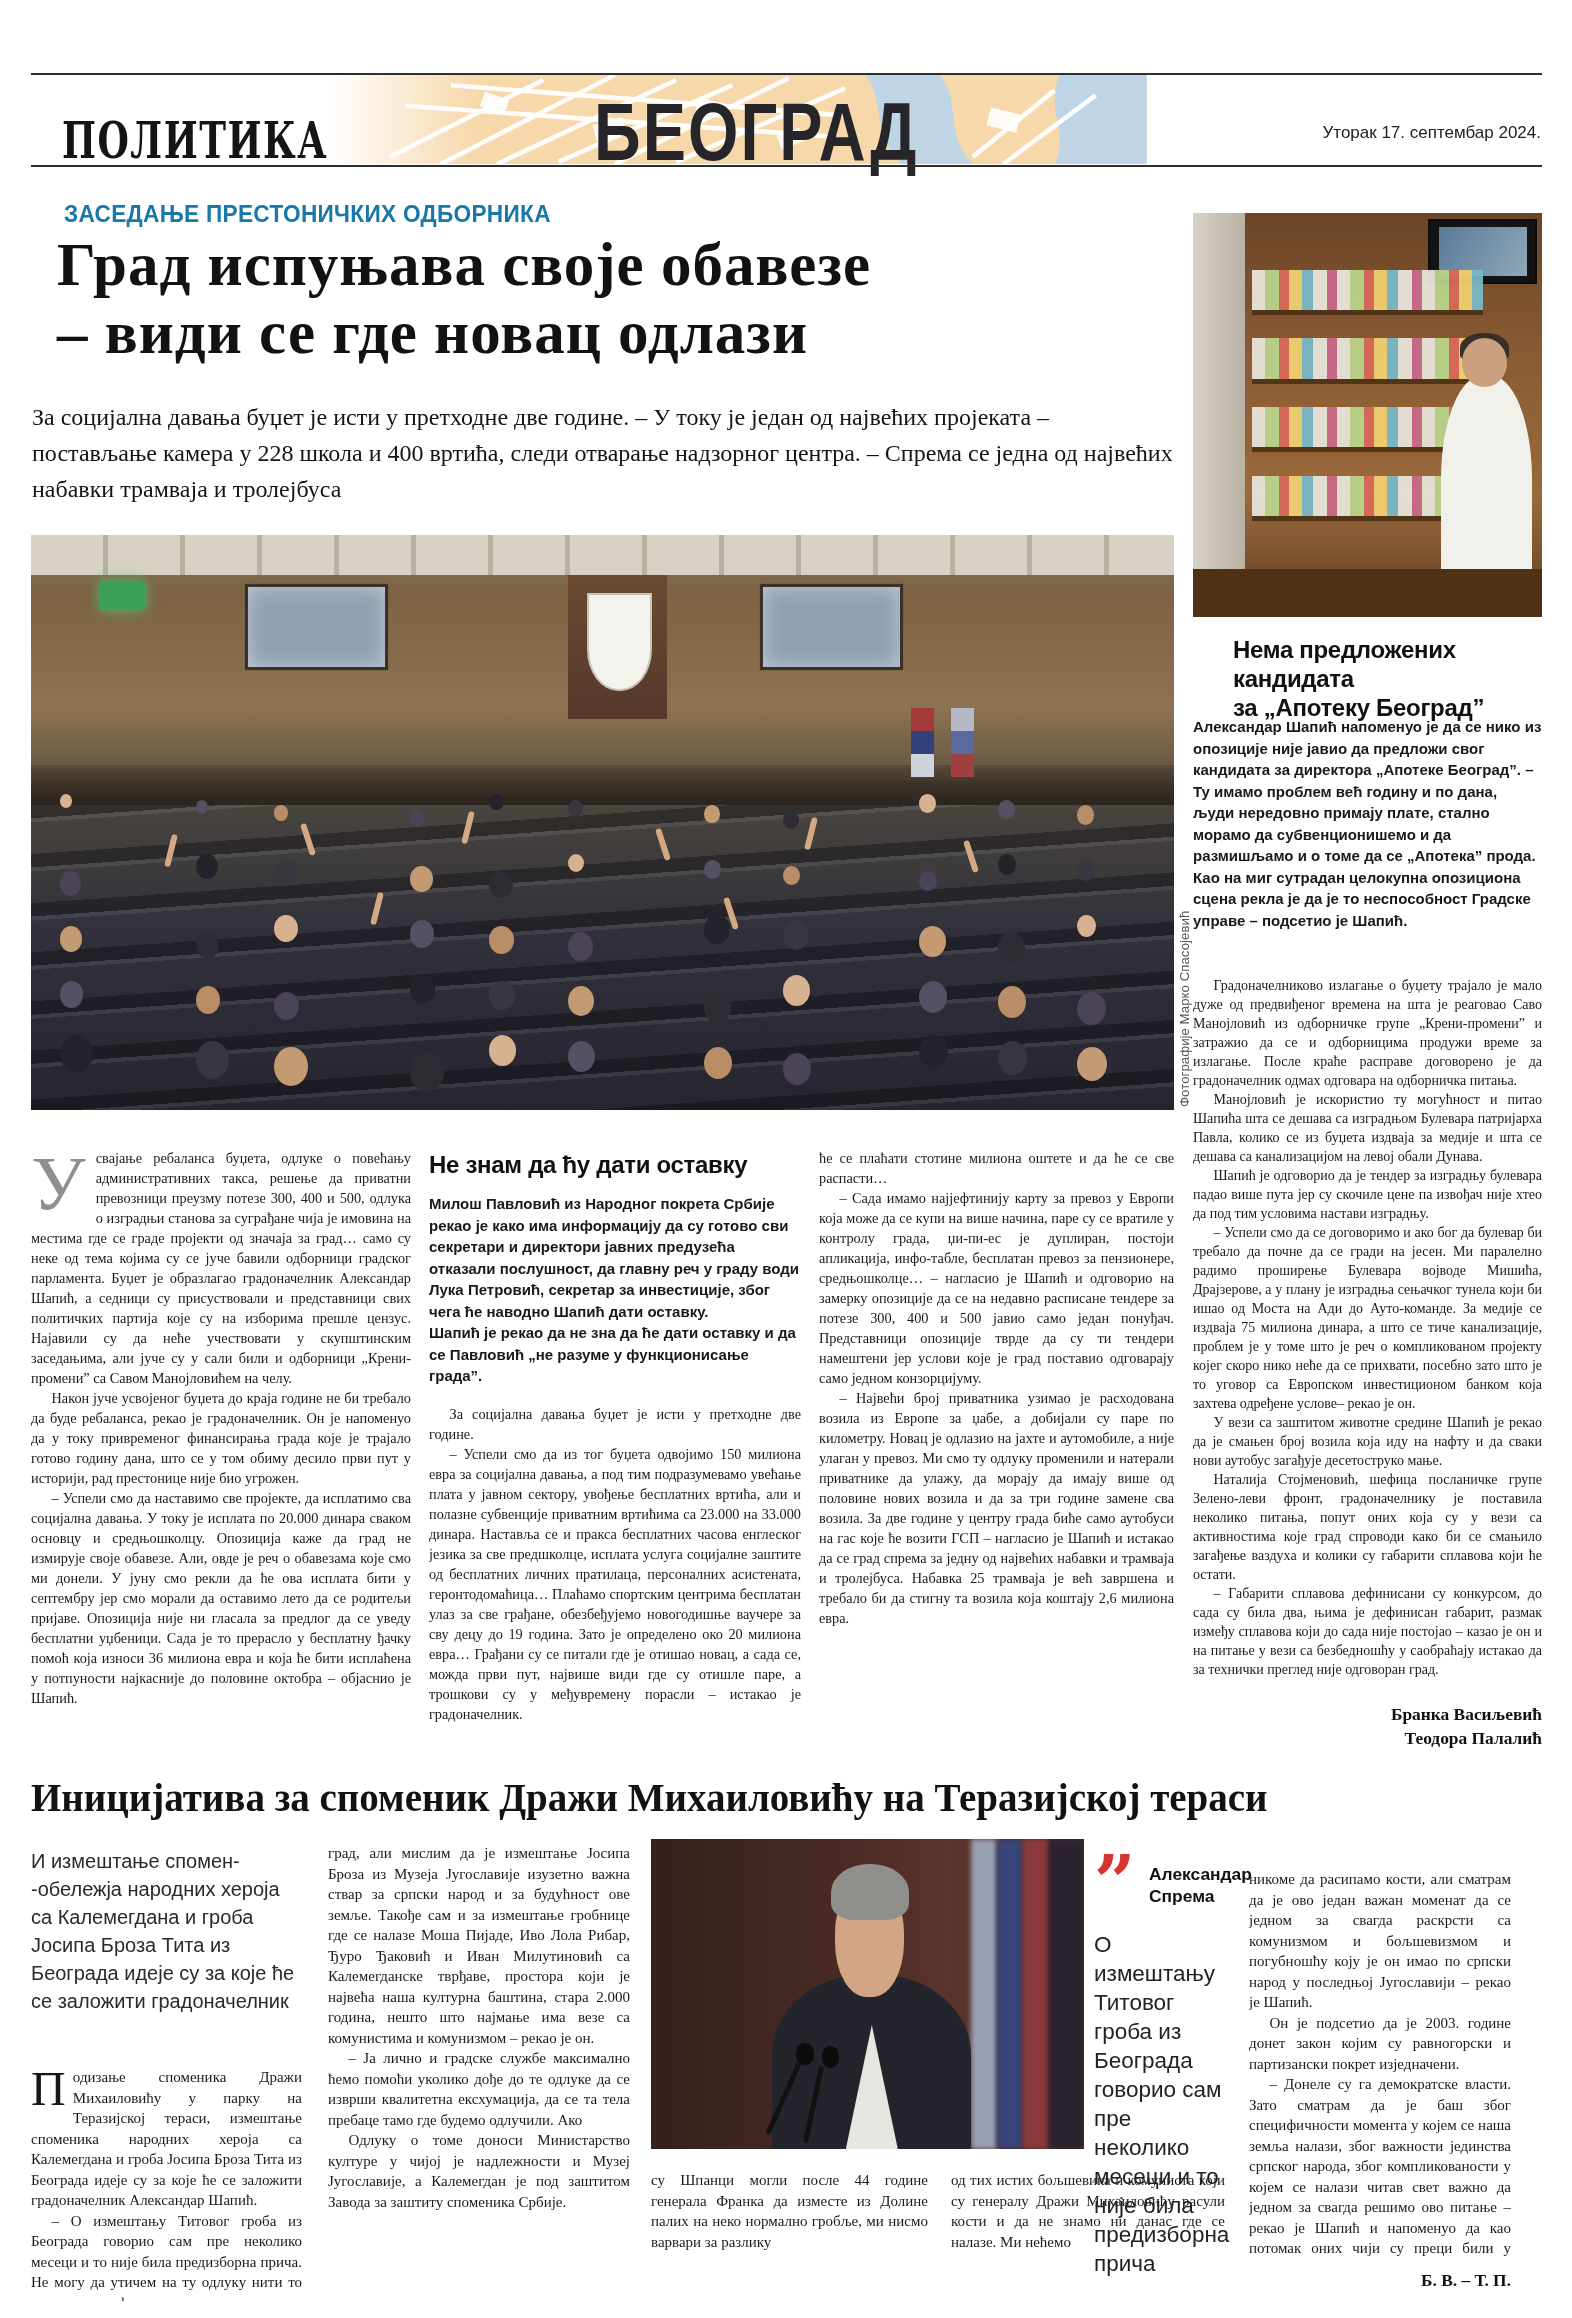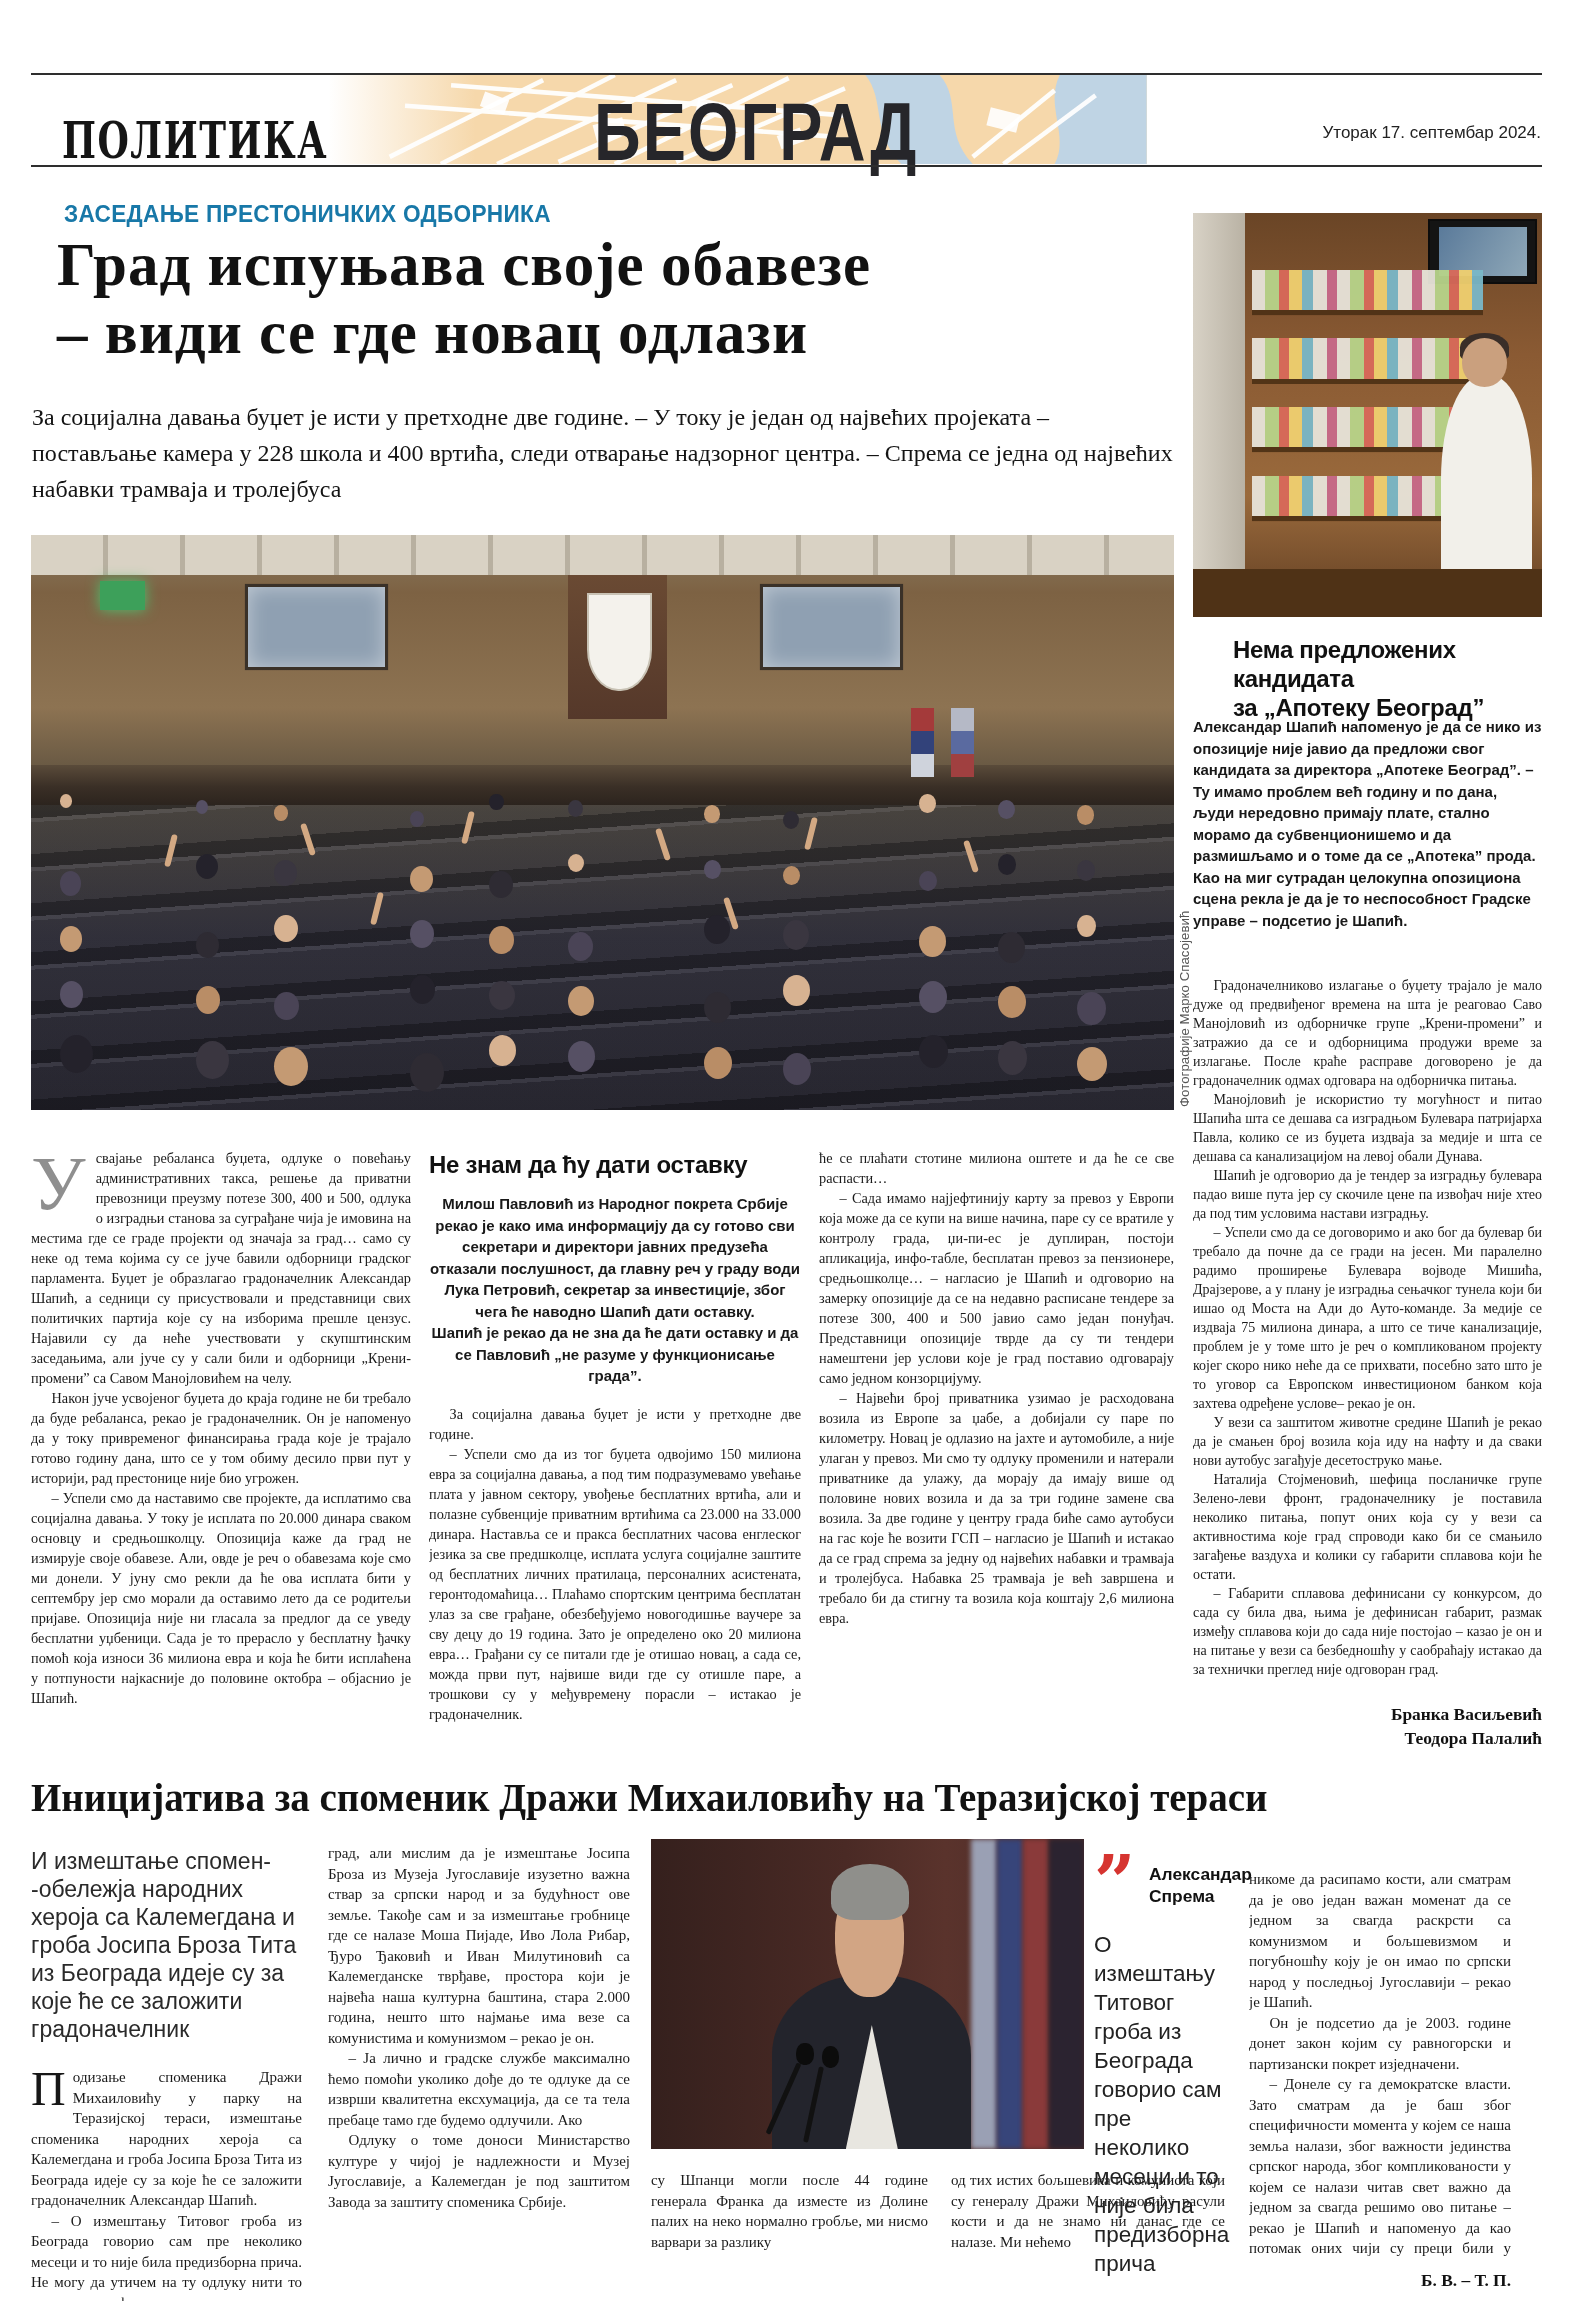--- a/index.html
+++ b/index.html
@@ -60,21 +60,21 @@
   #col1{left:31px;width:380px;}
   #col2{left:429px;width:372px;}
   #col3{left:819px;width:355px;}
   .cont p:first-child{text-indent:0;}
   .dropcap{float:left;font-size:77px;line-height:62px;color:#8f8f8f;padding:4.1px 10.2px 0 0;font-family:"Liberation Serif",serif;}
   .dropcap.dark{color:#161616;font-size:48px;line-height:40px;padding:2px 7.2px 0 0;}
 
   .inset-head{font-family:"Liberation Sans",sans-serif;font-weight:bold;font-size:24px;line-height:28px;
               color:#111;margin:3.1px 0 14.3px 0;letter-spacing:-0.3px;}
   .inset-body p{font-family:"Liberation Sans",sans-serif;font-weight:bold;font-size:15px;line-height:21.5px;
-              color:#191919;text-align:center;text-indent:0;margin:0;}
+              color:#191919;text-align:left;text-indent:0;margin:0;}
   .inset-gap{height:17.4px;}
 
   
   .aside-photo{position:absolute;left:1193px;top:213px;width:349px;height:404px;overflow:hidden;
                background:linear-gradient(180deg,#6a4526 0%,#8a5a33 35%,#9a6a3c 70%,#5f3d22 100%);}
   .ph-left{position:absolute;left:0;top:0;width:15%;height:100%;background:linear-gradient(90deg,#d8d2c6,#b9b2a4);}
   .ph-tv{position:absolute;right:2%;top:2%;width:30%;height:15%;background:#141414;box-shadow:0 0 0 2px #0c0c0c;}
   .ph-tv-inner{position:absolute;left:8%;top:10%;width:84%;height:80%;background:linear-gradient(120deg,#5a7a9a,#8fa8b8);}
   .shelf{position:absolute;left:17%;width:66%;height:10%;opacity:0.95;
          background:repeating-linear-gradient(90deg,#e8e4da 0 13.3px,#b8d48a 13.3px 27px,#d96a5a 27px 37px,#f0d070 37px 50px,#7ab8c8 50px 61px,#e8e4da 61px 75px,#c86a8a 75px 85px);
@@ -91,21 +91,21 @@
               font-weight:bold;font-size:15px;line-height:21.5px;color:#191919;}
   .aside-body{position:absolute;left:1193px;top:976px;width:349px;height:718px;overflow:hidden;
               font-size:14px;line-height:19px;text-align:justify;}
   .aside-bylines{position:absolute;left:1193px;top:1703px;width:349px;text-align:right;
                  font-weight:bold;font-size:17.4px;line-height:23.6px;color:#111;}
 
   
   .second-headline{position:absolute;left:31px;top:1776px;width:1511px;font-weight:bold;
                    font-size:39px;line-height:43px;color:#121212;}
   .subhead{position:absolute;left:31px;top:1847px;width:266px;font-family:"Liberation Sans",sans-serif;
-           font-size:23px;line-height:28px;color:#2a2a2a;}
+           font-size:20px;line-height:28px;color:#2a2a2a;}
   .bcol{position:absolute;overflow:hidden;font-size:15px;line-height:20.5px;text-align:justify;}
   #colA{left:31px;top:2067px;width:271px;height:234px;}
   #colB{left:328px;top:1843px;width:302px;height:467px;}
   #colC{left:651px;top:2170px;width:277px;height:130px;}
   #colD{left:951px;top:2170px;width:274px;height:130px;}
   #colE{left:1249px;top:1869px;width:262px;height:394px;}
   .second-byline{position:absolute;left:1249px;top:2270px;width:262px;text-align:right;
                  font-weight:bold;font-size:17.4px;color:#111;}
 
   .photo2{position:absolute;left:651px;top:1839px;width:433px;height:310px;overflow:hidden;

